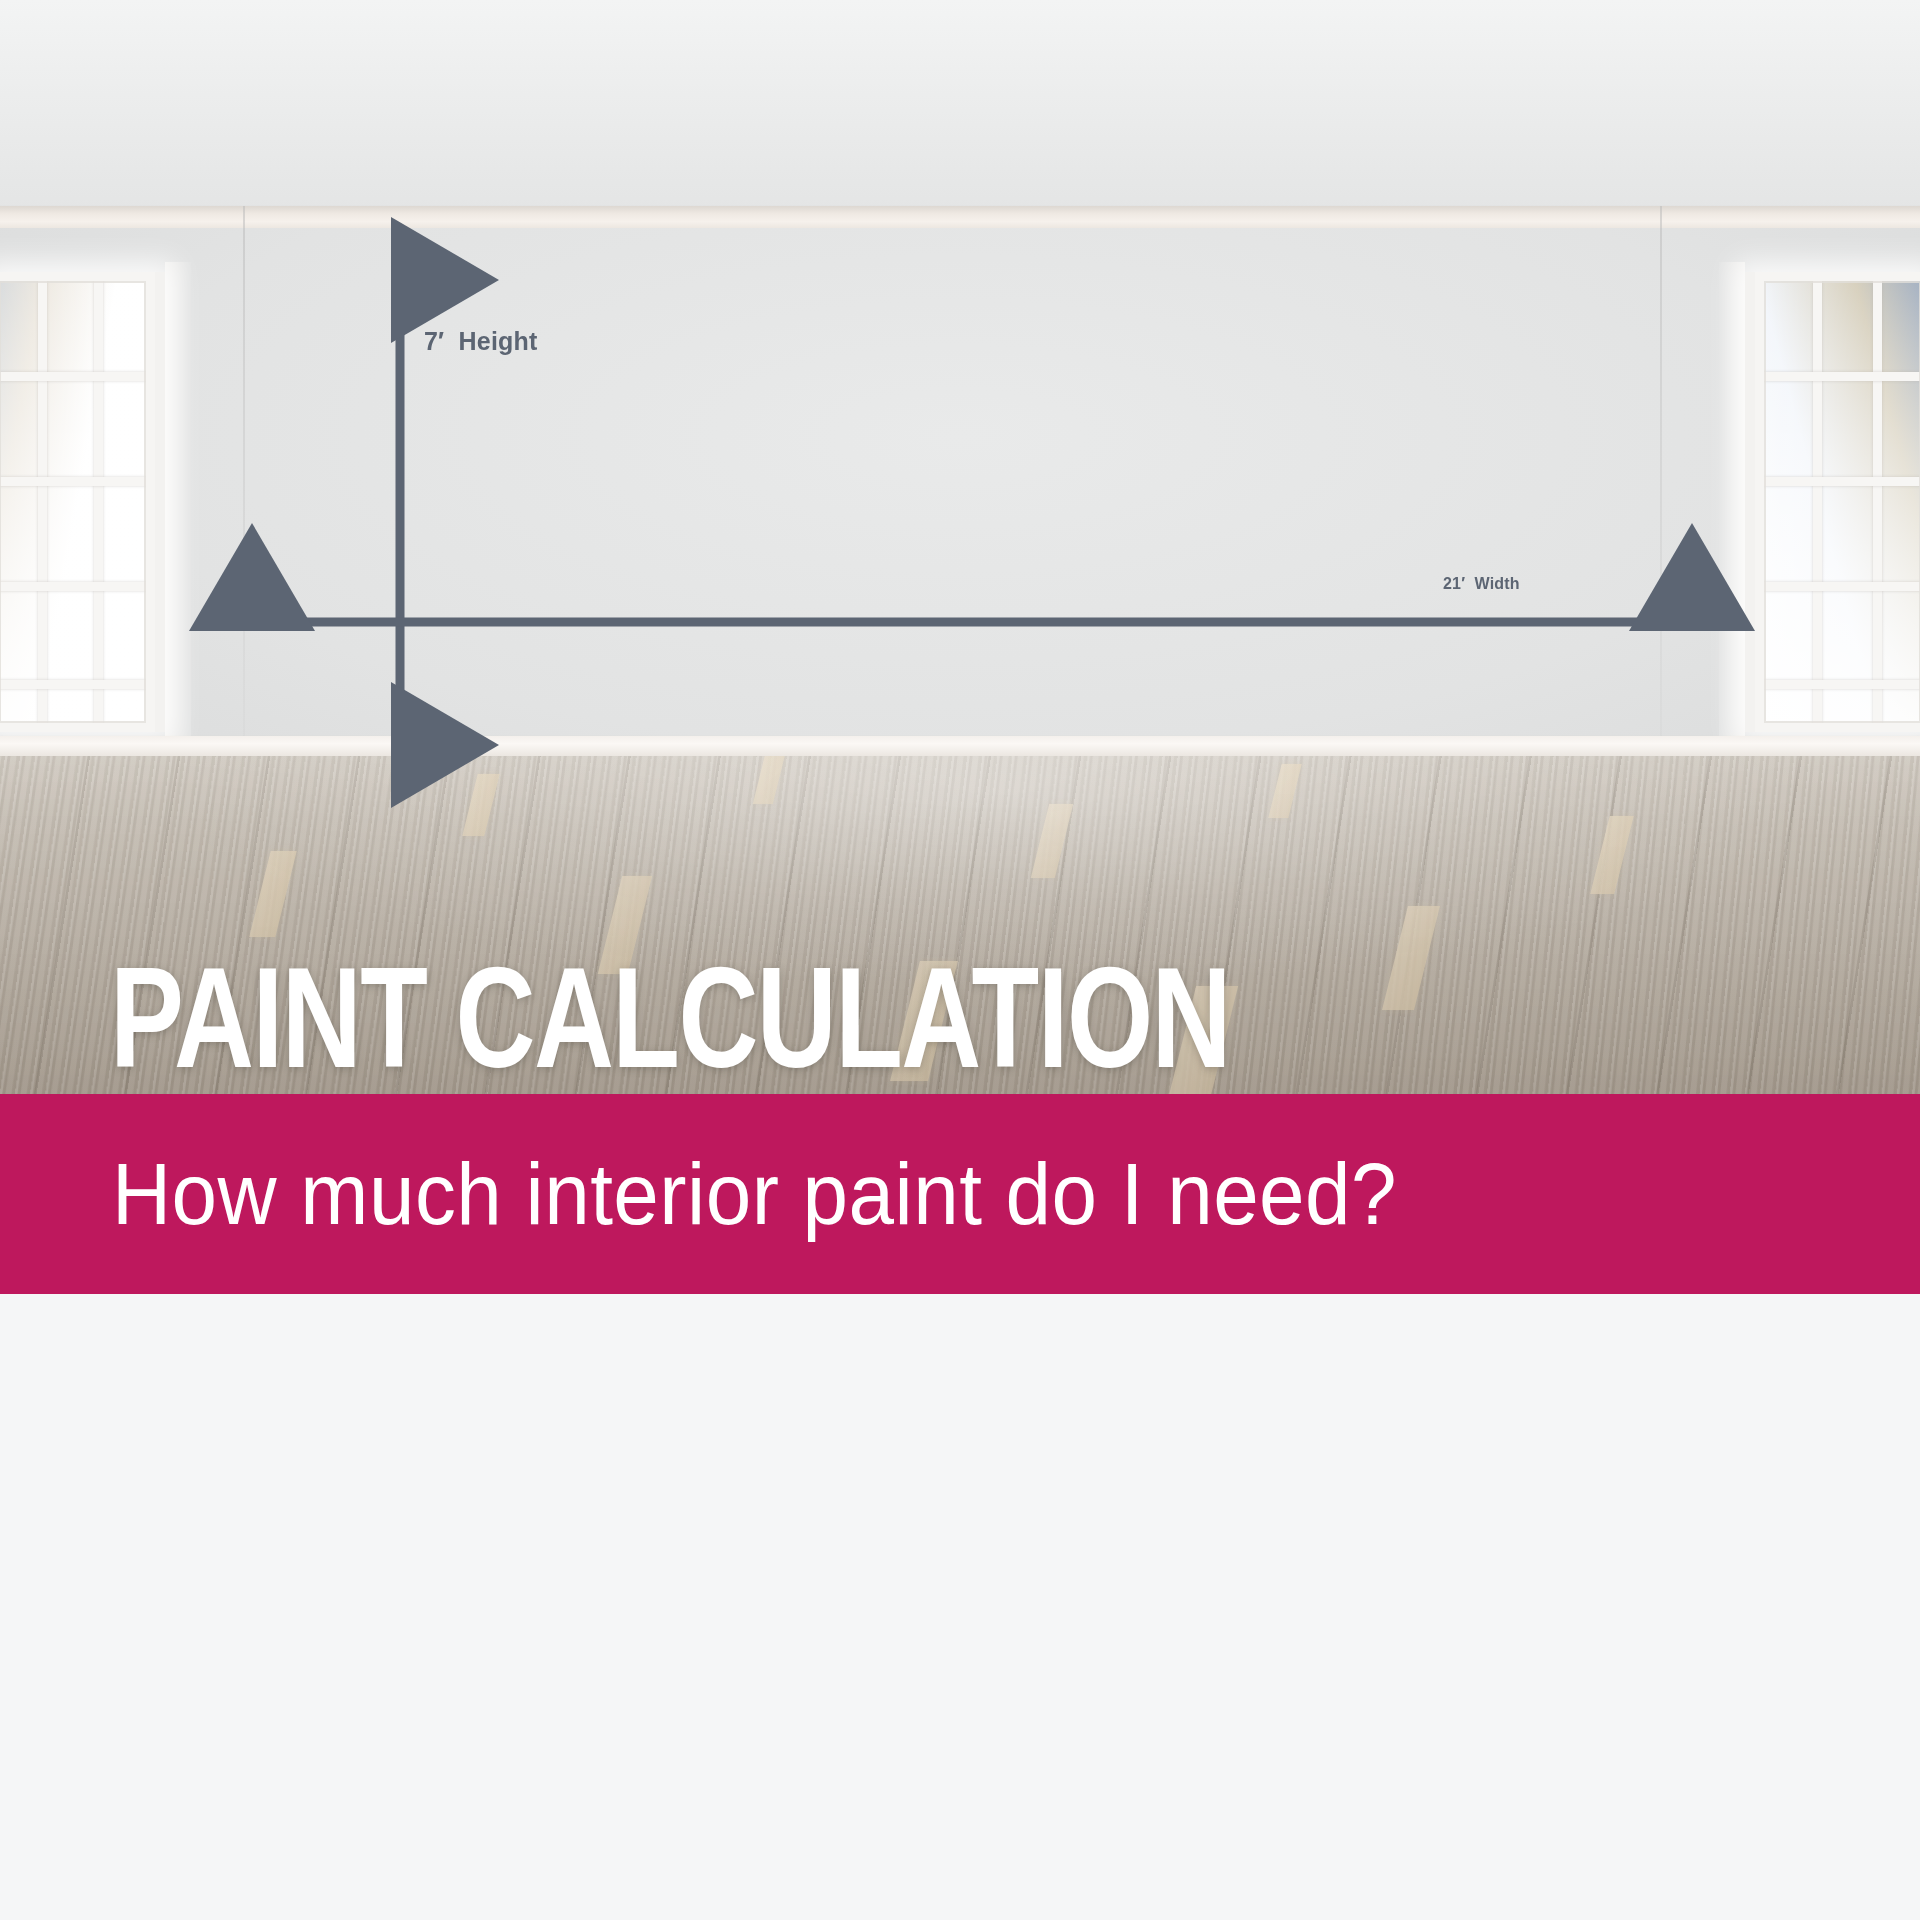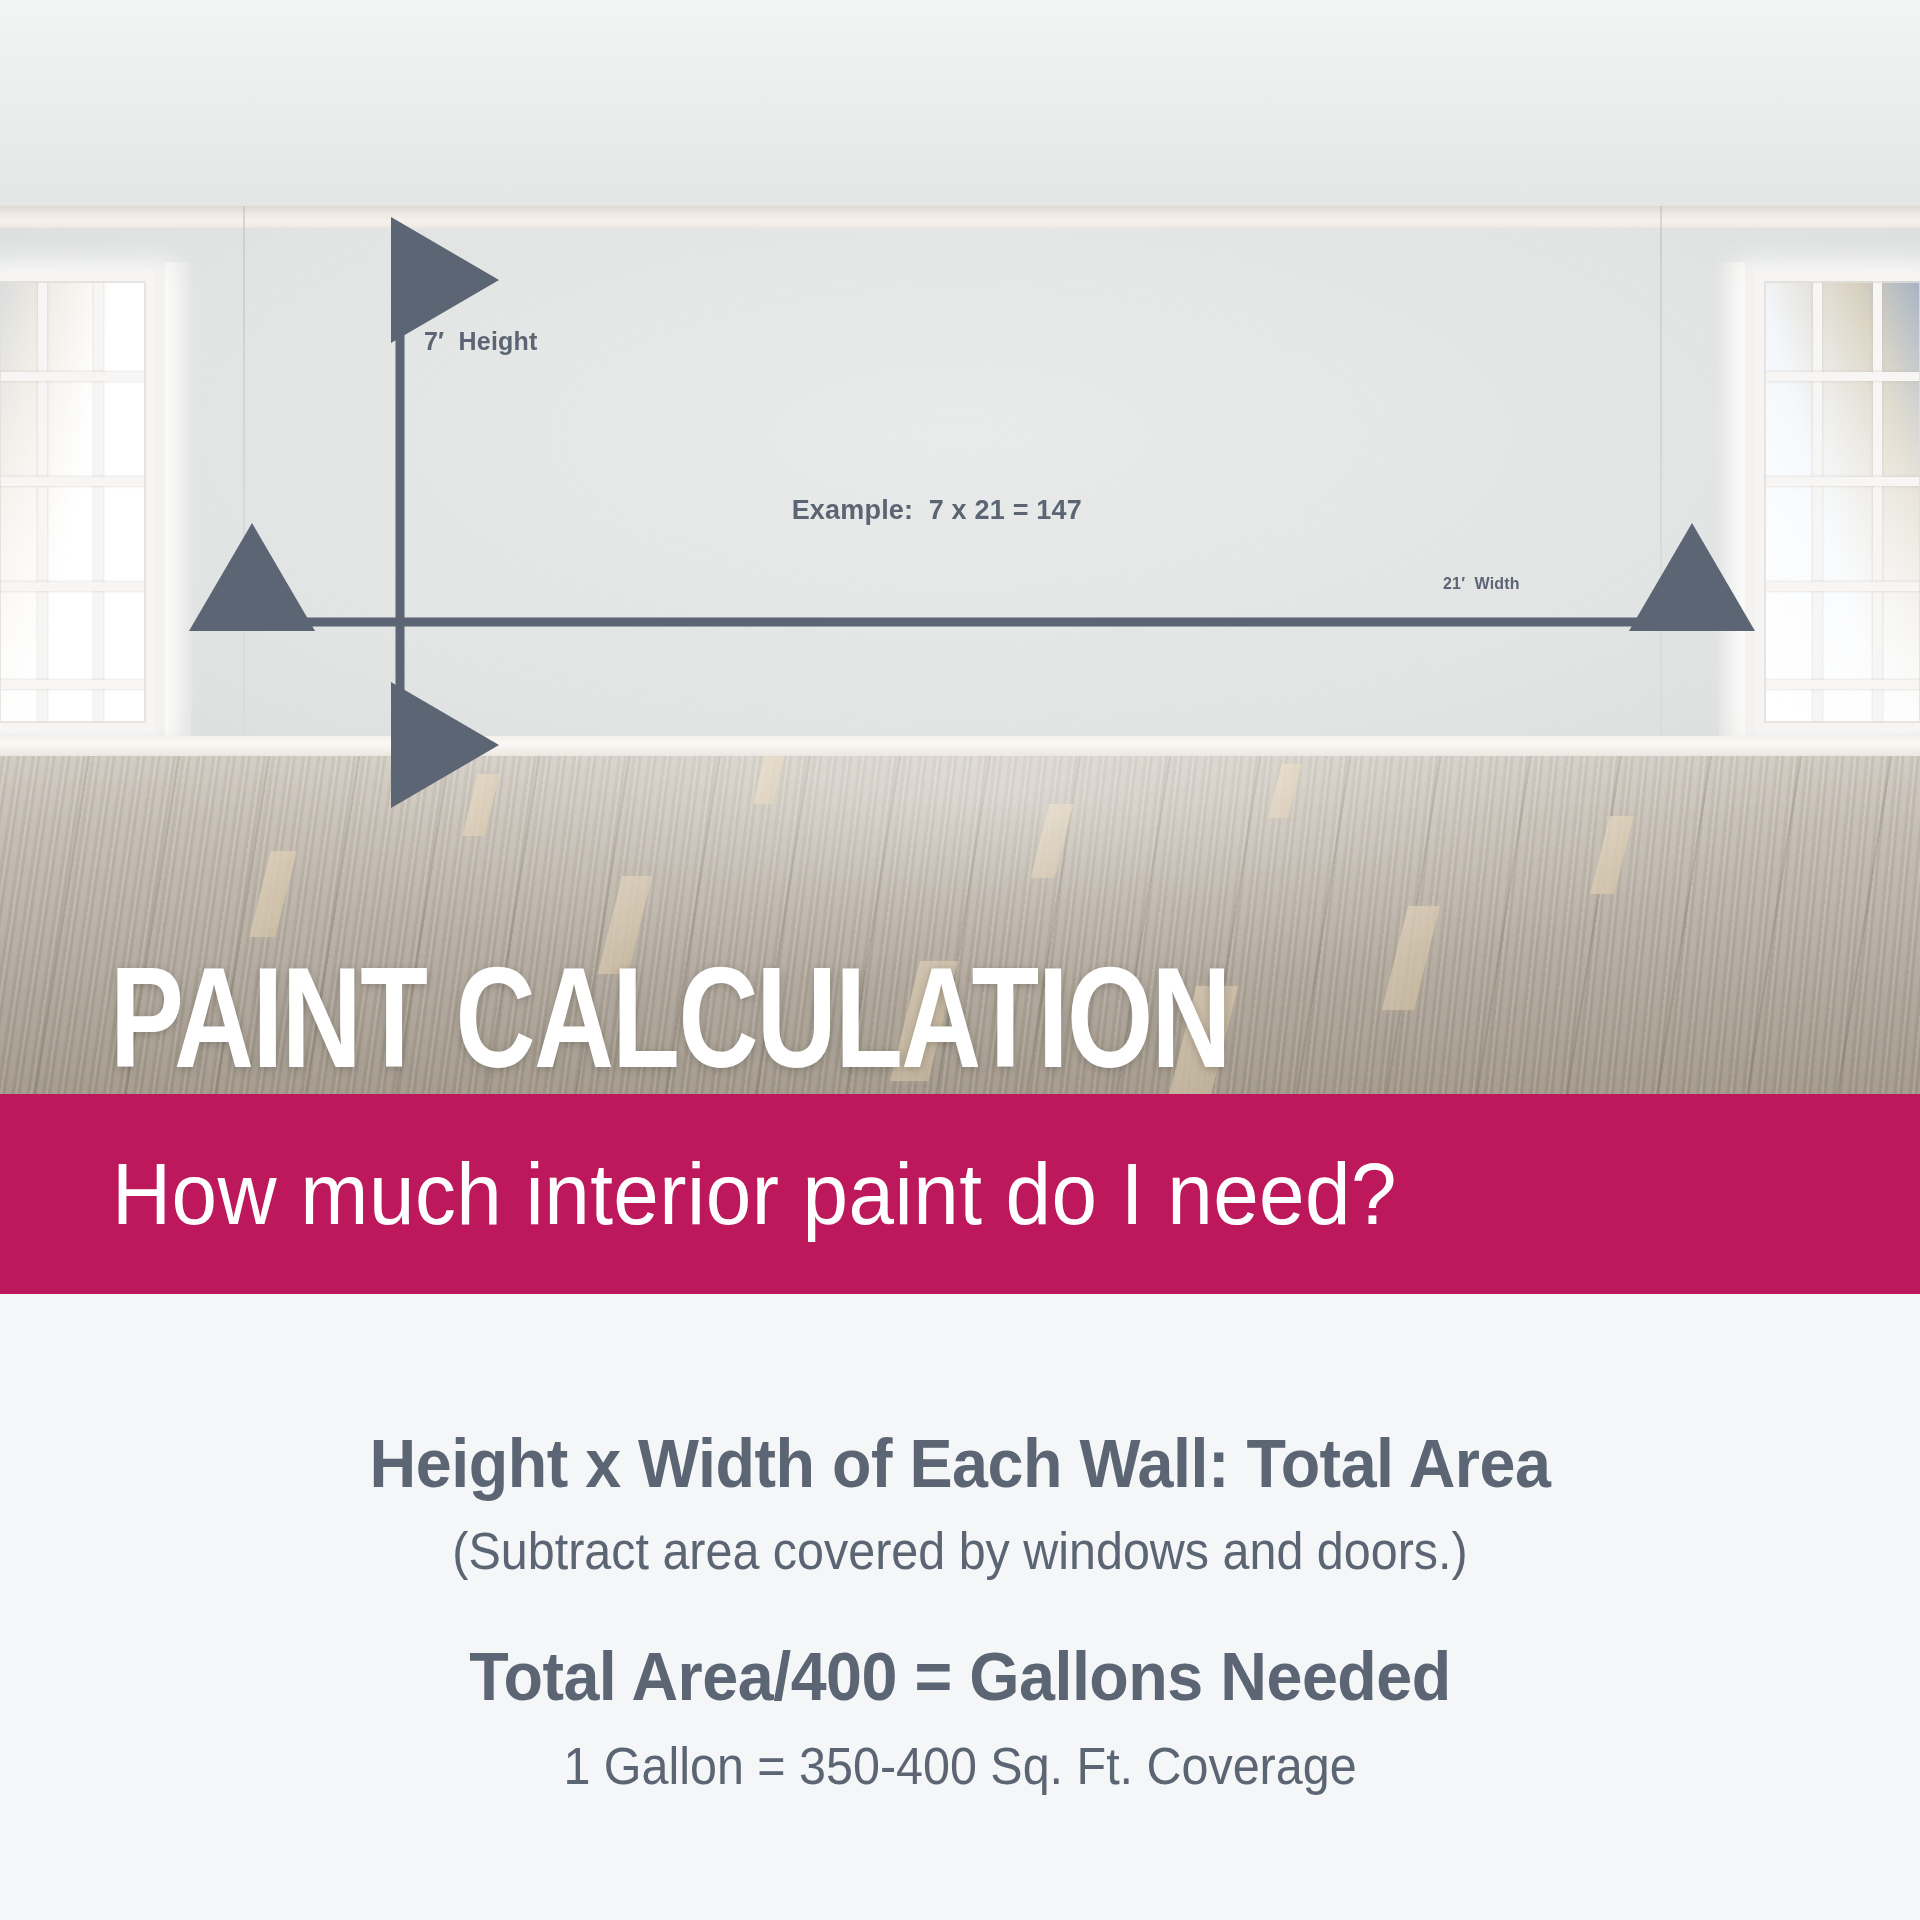--- a/index.html
+++ b/index.html
@@ -284,32 +284,23 @@
 
       <line x1="400" y1="280" x2="400" y2="745" stroke="#5c6573" stroke-width="9" marker-start="url(#ah-up)" marker-end="url(#ah-down)"></line>
 
       <line x1="252" y1="622" x2="1692" y2="622" stroke="#5c6573" stroke-width="9" marker-start="url(#ah-left)" marker-end="url(#ah-right)"></line>
     </svg>
 
     <div class="dim-label lbl-height">7′  Height</div>
     <div class="dim-label lbl-width">21′  Width</div>
 
     <div class="example">
-      <div class="ex-line1">
-        <span>Example:</span><span>  </span><span>7 x 21 = 147</span>
-      </div>
     </div>
 
     <div class="headline">PAINT CALCULATION</div>
   </div>
 
   <div class="banner">
     <div class="banner-text">How much interior paint do I need?</div>
   </div>
 
-  <div class="formula">
-    <div class="f-line1">Height x Width of Each Wall: Total Area</div>
-    <div class="f-line2">(Subtract area covered by windows and doors.)</div>
-    <div class="f-line3">Total Area/400 = Gallons Needed</div>
-    <div class="f-line4">1 Gallon = 350-400 Sq. Ft. Coverage</div>
-  </div>
 
 </div>
 
 </body></html>

